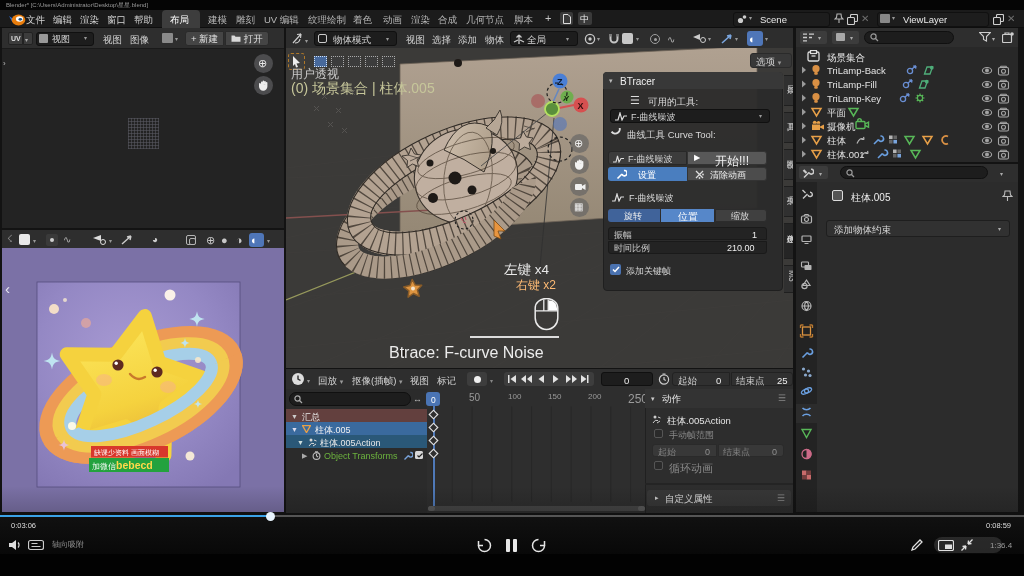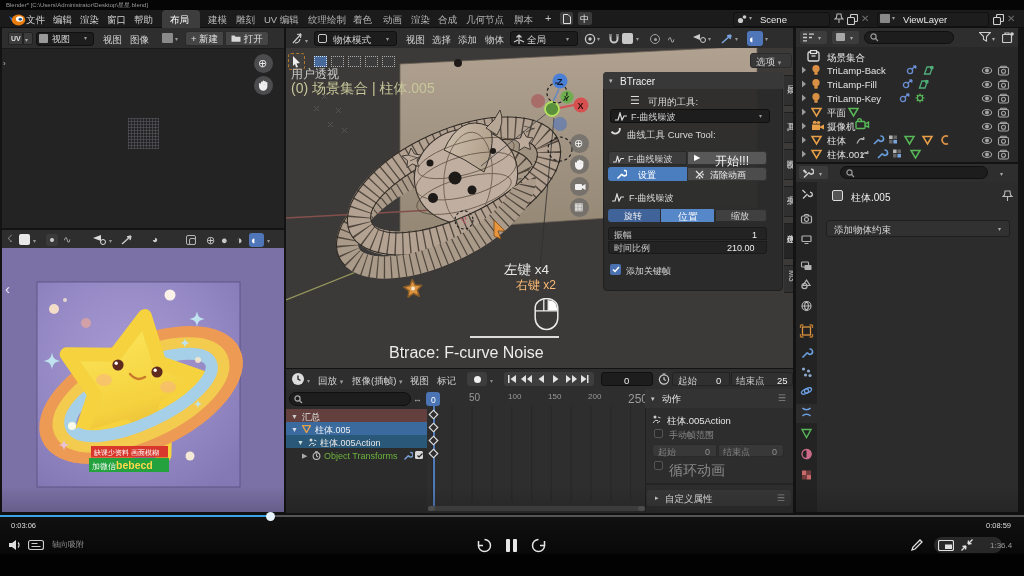--- a/index.html
+++ b/index.html
@@ -554,21 +554,21 @@
 <div class="tx" style="left:381px;top:26.5px;font-size:9.5px;color:#e5e5e5">柱体.005Action</div>
 <div class="ab" style="left:368px;top:40px;width:9px;height:9px;background:#2a2a2a;border:1px solid #555;border-radius:2px"></div>
 <div class="tx" style="left:383px;top:42px;font-size:9px;color:#8a8a8a">手动帧范围</div>
 <div class="ab" style="left:366px;top:55px;width:65px;height:13px;background:#383838;border-radius:3px 0 0 3px;border:1px solid #2a2a2a"></div>
 <div class="tx" style="left:372px;top:58.5px;font-size:9px;color:#808080">起始</div>
 <div class="tx" style="left:419px;top:58.5px;font-size:9px;color:#909090">0</div>
 <div class="ab" style="left:432px;top:55px;width:66px;height:13px;background:#383838;border-radius:0 3px 3px 0;border:1px solid #2a2a2a"></div>
 <div class="tx" style="left:437px;top:58.5px;font-size:9px;color:#808080">结束点</div>
 <div class="tx" style="left:486px;top:58.5px;font-size:9px;color:#909090">0</div>
 <div class="ab" style="left:368px;top:72px;width:9px;height:9px;background:#2a2a2a;border:1px solid #555;border-radius:2px"></div>
-<div class="tx" style="left:383px;top:74px;font-size:14px;color:#8a8a8a">循环动画</div>
+<div class="tx" style="left:383px;top:74px;font-size:11px;color:#8a8a8a">循环动画</div>
 <div class="ab" style="left:359px;top:94px;width:148px;height:2px;background:#242424"></div>
 <div class="ab" style="left:361px;top:101px;width:144px;height:16px;background:#373737;border-radius:3px"></div>
 <div class="tx" style="left:369px;top:105px;font-size:7px;color:#ccc">▸</div>
 <div class="tx" style="left:379px;top:105px;font-size:9.5px;color:#e0e0e0">自定义属性</div>
 <div class="tx" style="left:491px;top:105px;font-size:9px;color:#888">☰</div>
 </div>
 
 <div class="ab" style="left:796px;top:28px;width:222px;height:134px;background:#282828">
 <div class="ab" style="left:0;top:0;width:222px;height:19px;background:#2e2e2e"></div>
 <div class="ab" style="left:4px;top:2.5px;width:17px;height:13px;background:#3c3c3c;border-radius:2px 0 0 2px"></div>

